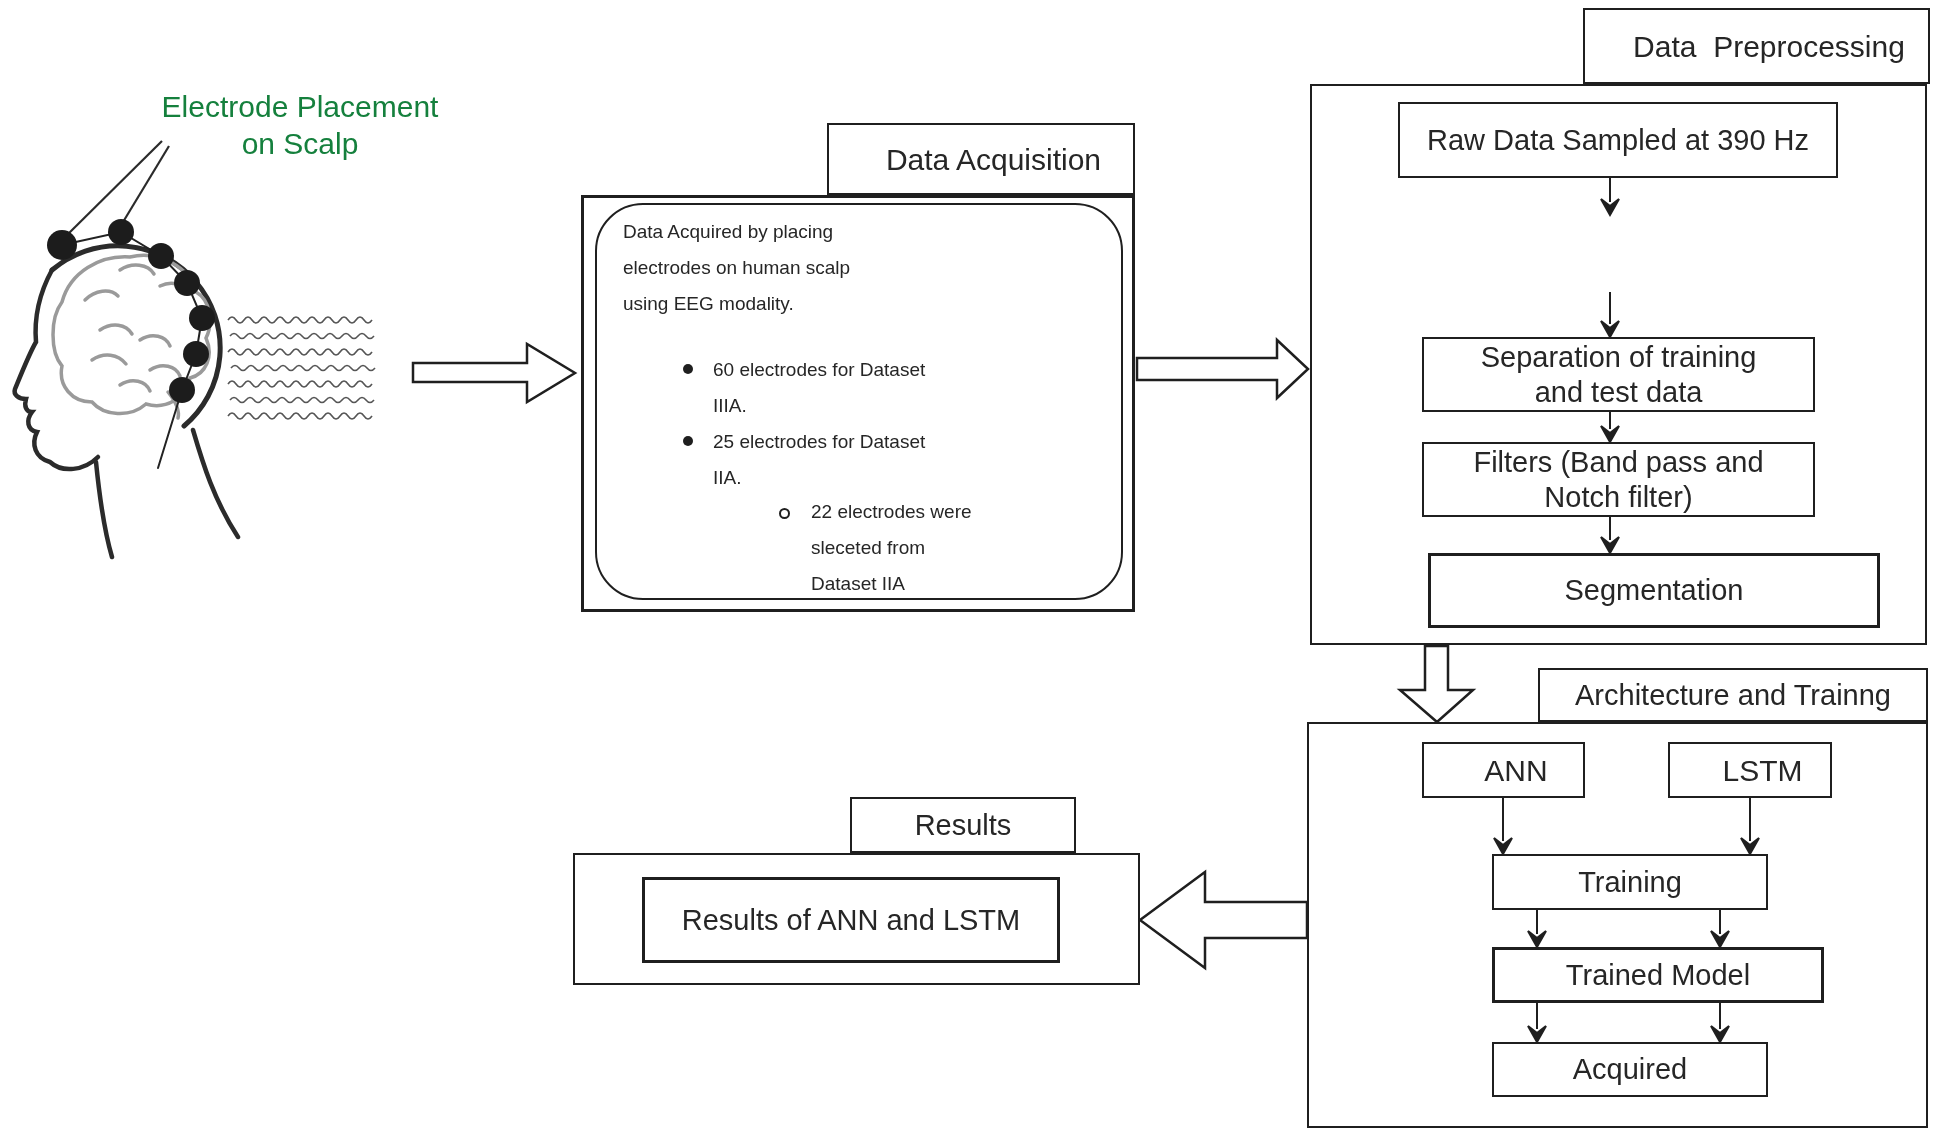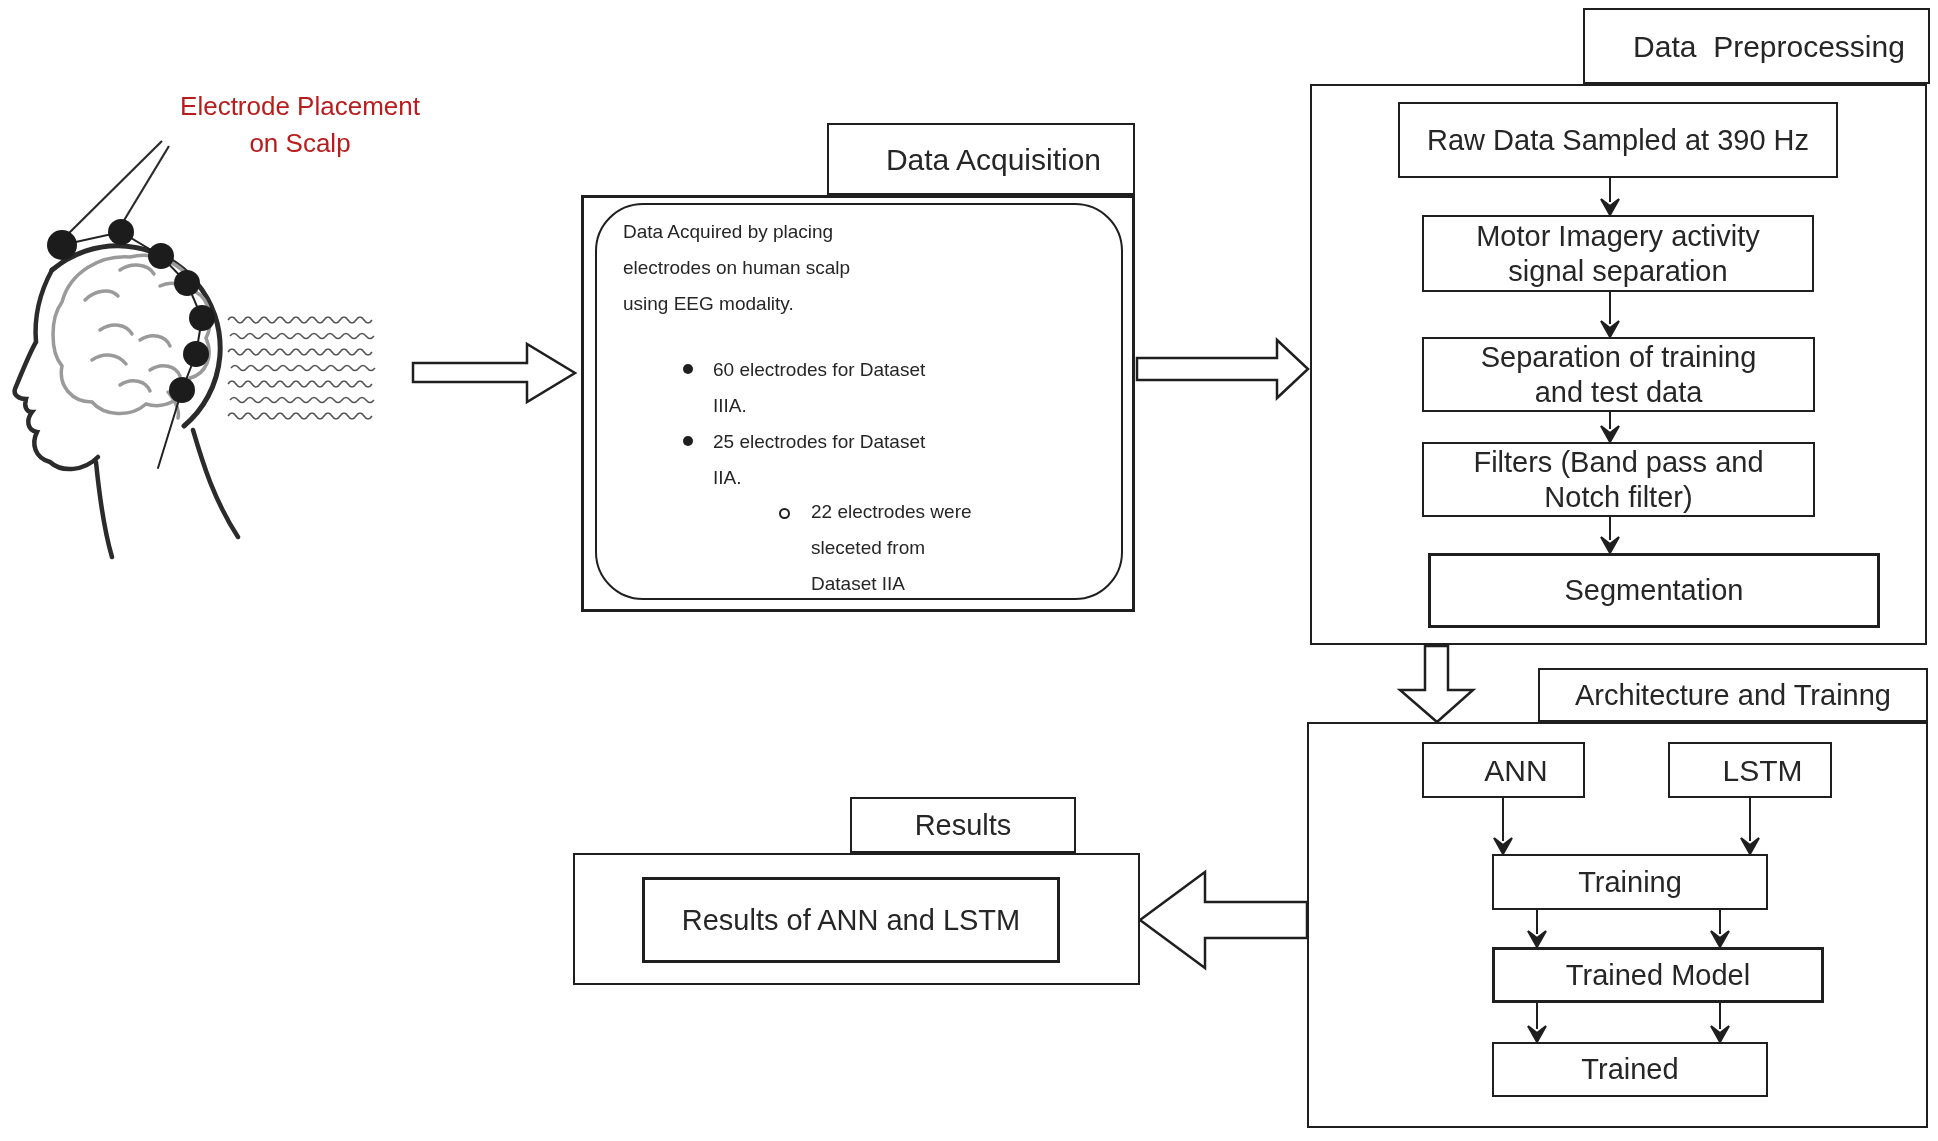--- a/index.html
+++ b/index.html
@@ -20,21 +20,21 @@
   .boxlayer{position:absolute;left:0;top:0;z-index:3;width:100%;height:100%;}
   .label-center{text-align:center;}
 </style>
 </head>
 <body>
 
 <div class="canvas">
 
   <div class="boxlayer">
 
-    <div class="plain label-center" style="left:110px;top:88px;width:380px;font-size:26px;line-height:37px;color:#b91c1c;">Electrode Placement
+    <div class="plain label-center" style="left:110px;top:88px;width:380px;font-size:30px;line-height:37px;color:#15803d;">Electrode Placement
 on Scalp</div>
 
     <div class="node b25 f30" style="left:827px;top:123px;width:308px;height:72px;">Data Acquisition</div>
     <div class="node" style="left:581px;top:195px;width:554px;height:417px;border-width:3px;"></div>
     <div class="node rounded" style="left:595px;top:203px;width:528px;height:397px;"></div>
     <div class="plain" style="left:623px;top:214px;width:480px;">Data Acquired by placing
 electrodes on human scalp
 using EEG modality.</div>
     <span class="dot" style="left:683px;top:364px;"></span>
     <div class="plain" style="left:713px;top:352px;width:400px;">60 electrodes for Dataset
@@ -43,35 +43,33 @@
     <div class="plain" style="left:713px;top:424px;width:400px;">25 electrodes for Dataset
 IIA.</div>
     <span class="ring" style="left:779px;top:508px;"></span>
     <div class="plain" style="left:811px;top:494px;width:320px;">22 electrodes were
 sleceted from
 Dataset IIA</div>
 
     <div class="node b25 f30" style="left:1583px;top:8px;width:347px;height:76px;">Data &nbsp;Preprocessing</div>
     <div class="node b25" style="left:1310px;top:84px;width:617px;height:561px;"></div>
     <div class="node" style="left:1398px;top:102px;width:440px;height:76px;">Raw Data Sampled at 390 Hz</div>
-    <div class="node" style="left:1422px;top:215px;width:392px;height:77px;">Motor Imagery activity
-signal separation</div>
     <div class="node" style="left:1422px;top:337px;width:393px;height:75px;">Separation of training
 and test data</div>
     <div class="node" style="left:1422px;top:442px;width:393px;height:75px;">Filters (Band pass and
 Notch filter)</div>
     <div class="node b3" style="left:1428px;top:553px;width:452px;height:75px;">Segmentation</div>
 
     <div class="node" style="left:1538px;top:668px;width:390px;height:54px;">Architecture and Trainng</div>
     <div class="node b25" style="left:1307px;top:722px;width:621px;height:406px;"></div>
     <div class="node b25 f30" style="left:1422px;top:742px;width:163px;height:56px;">ANN</div>
     <div class="node b25 f30" style="left:1668px;top:742px;width:164px;height:56px;">LSTM</div>
     <div class="node b25" style="left:1492px;top:854px;width:276px;height:56px;">Training</div>
     <div class="node b3" style="left:1492px;top:947px;width:332px;height:56px;">Trained Model</div>
-    <div class="node b25" style="left:1492px;top:1042px;width:276px;height:55px;">Trained</div>
+    <div class="node b25" style="left:1492px;top:1042px;width:276px;height:55px;">Acquired</div>
 
     <div class="node" style="left:850px;top:797px;width:226px;height:56px;">Results</div>
     <div class="node" style="left:573px;top:853px;width:567px;height:132px;"></div>
     <div class="node b3" style="left:642px;top:877px;width:418px;height:86px;">Results of ANN and LSTM</div>
   </div>
 
   <svg class="svglayer" width="1938" height="1141" viewBox="0 0 1938 1141">
 
     <g stroke="#2b2b2b" stroke-width="2.2">
       <line x1="162" y1="141" x2="63" y2="239"></line>

